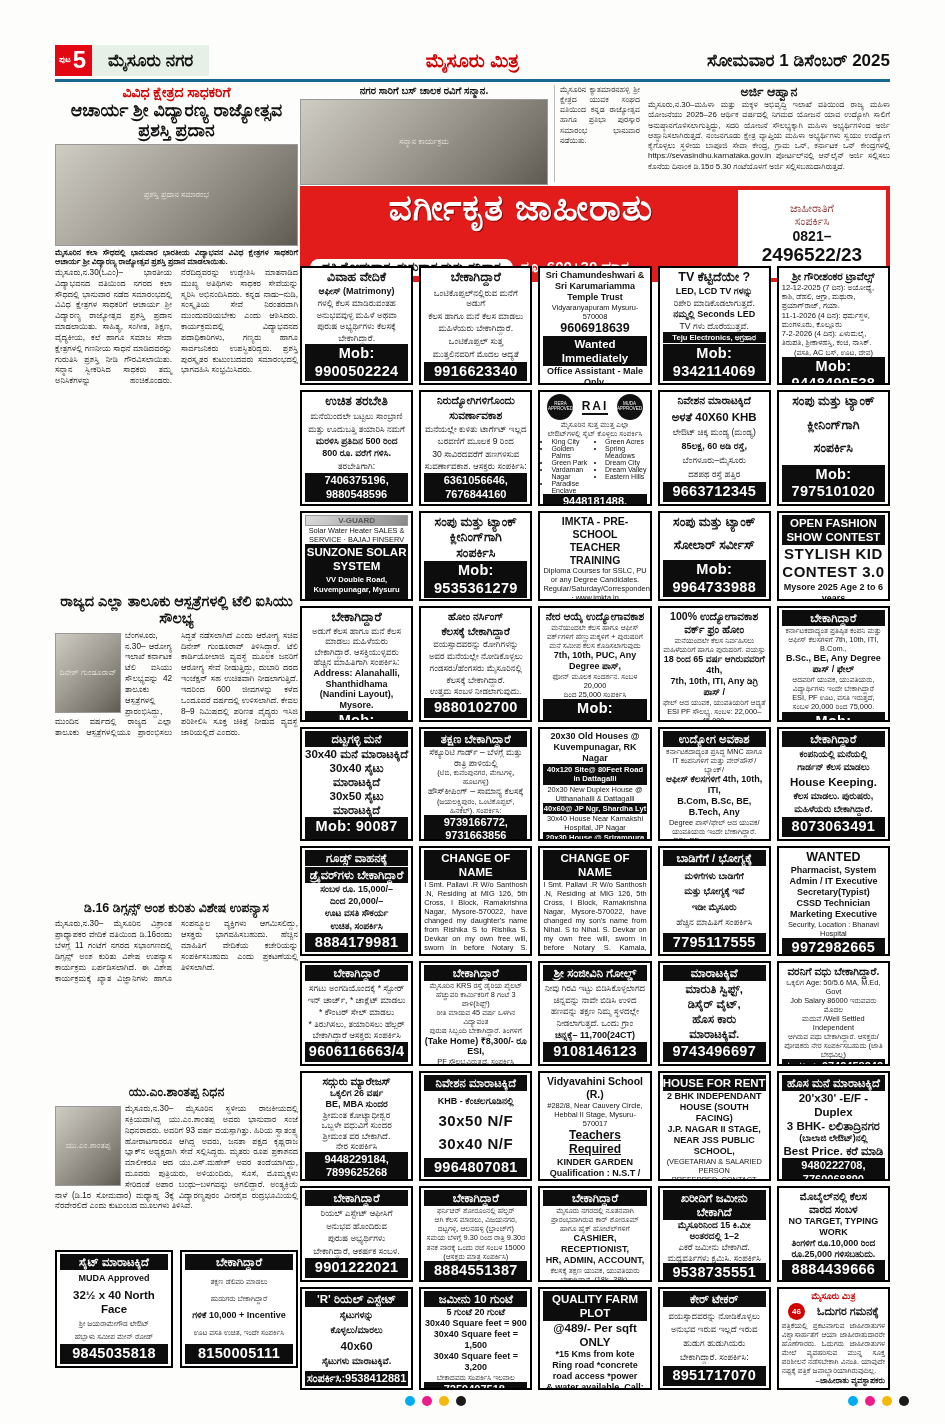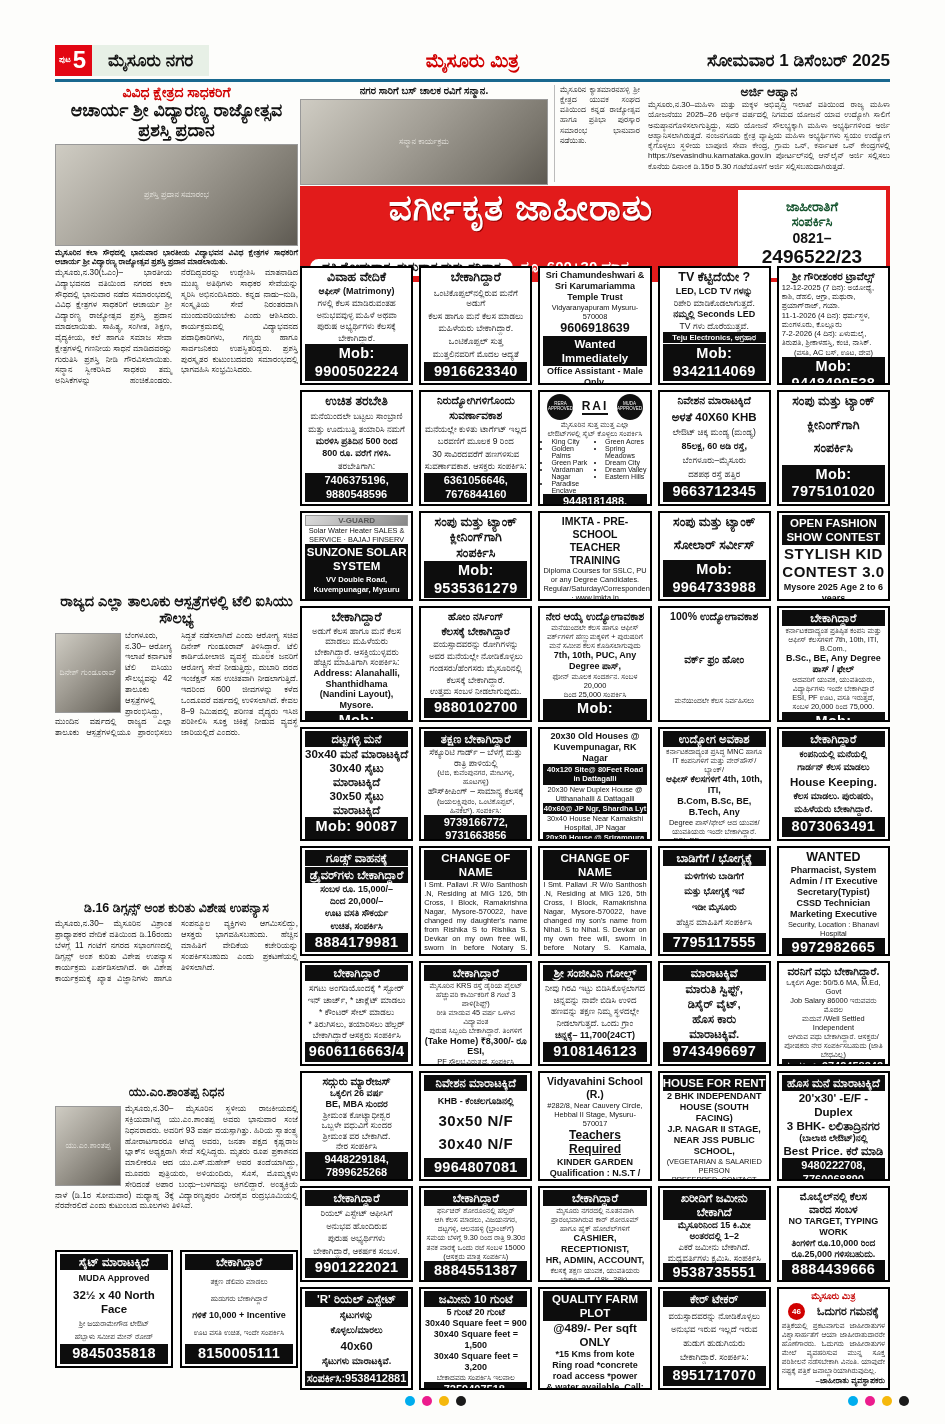--- a/index.html
+++ b/index.html
@@ -34,21 +34,21 @@
   .body-txt{font-size:7.9px;text-align:justify;line-height:1.3;}
 
   
   #banner{position:absolute;left:300px;top:186px;width:590px;height:96px;background:#e21b1b;display:flex;padding:4px;}
   #banner-left{flex:1;display:flex;flex-direction:column;justify-content:space-between;padding:0 6px;}
   .banner-title{color:#fff;font-weight:bold;font-size:36px;line-height:1.0;text-align:center;letter-spacing:1px;text-shadow:1px 1px 0 #8d0000;}
   .banner-row{display:flex;align-items:center;gap:8px;margin-bottom:2px;}
   .banner-pill{background:#fff;color:#111;font-weight:bold;font-size:12.5px;border-radius:12px;padding:1px 12px;white-space:nowrap;}
   .banner-price{color:#fff;font-weight:bold;font-size:15px;white-space:nowrap;}
   #banner-contact{width:148px;background:#fff;display:flex;flex-direction:column;align-items:center;justify-content:center;line-height:1.15;}
-  .bc-label{color:#14532d;font-weight:bold;font-size:13px;}
+  .bc-label{color:#7f1d1d;font-weight:normal;font-size:11px;}
   .bc-phone1{font-weight:bold;font-size:14px;}
   .bc-phone2{font-weight:bold;font-size:19px;}
 
   
   #left-col{position:absolute;left:55px;top:268px;width:243px;height:1122px;overflow:hidden;}
   .two-col{column-count:2;column-gap:9px;font-size:8.2px;text-align:justify;line-height:1.32;}
   .headline-md{font-weight:bold;font-size:14.5px;text-align:center;line-height:1.2;margin:7px 0 3px;}
   .headline-md2{font-weight:bold;font-size:12.5px;text-align:center;line-height:1.25;margin:8px 0 3px;}
   .inset-photo{float:left;width:66px;height:80px;margin:2px 4px 2px 0;}
   #left-ads{display:flex;gap:7px;margin-top:8px;height:118px;}
@@ -469,21 +469,21 @@
           <div class="ln c-b">85ಲಕ್ಷ, 60 ಅಡಿ ರಸ್ತೆ,</div>
           <div class="ln c-def">ಬೆಂಗಳೂರು–ಮೈಸೂರು</div>
           <div class="ln c-def">ದಶಪಥ ರಸ್ತೆ ಹತ್ತಿರ</div>
           <div class="ln c-ph">9663712345</div>
         </div>
         <div class="ad" style="flex: 90 1 0px;">
           <div class="ln c-h">ಸಂಪು ಮತ್ತು ಟ್ಯಾಂಕ್</div>
           <div class="ln c-h">ಸೋಲಾರ್ ಸರ್ವೀಸ್</div>
           <div class="ln c-ph">Mob: 9964733988</div>
         </div>
-        <div class="ad" style="flex: 118 1 0px; gap: 30px;">
+        <div class="ad" style="flex: 118 1 0px;">
           <div class="ln c-h2">100% ಉದ್ಯೋಗಾವಕಾಶ</div>
           <div class="ln c-h2">ವರ್ಕ್ ಫ್ರಂ ಹೋಂ</div>
           <div class="ln c-t">ಮನೆಯಿಂದಲೇ ಕೆಲಸ ನಿರ್ವಹಿಸಲು</div>
           <div class="ln c-t">ಮಹಿಳೆಯರಿಗೆ ಹಾಗೂ ಪುರುಷರಿಗೆ. ವಯಸ್ಸು</div>
           <div class="ln c-b">18 ರಿಂದ 65 ವರ್ಷ ಆಗಿರುವವರಿಗೆ 4th,</div>
           <div class="ln c-b">7th, 10th, ITI, Any ಡಿಗ್ರಿ ಪಾಸ್ /</div>
           <div class="ln c-t">ಫೇಲ್ ಆದ ಯುವಕ, ಯುವತಿಯರಿಗೆ ಆದ್ಯತೆ</div>
           <div class="ln c-t">ESI PF ಸೌಲಭ್ಯ. ಸಂಬಳ: 22,000–45,000.</div>
         </div>
         <div class="ad" style="flex: 116 1 0px;">

